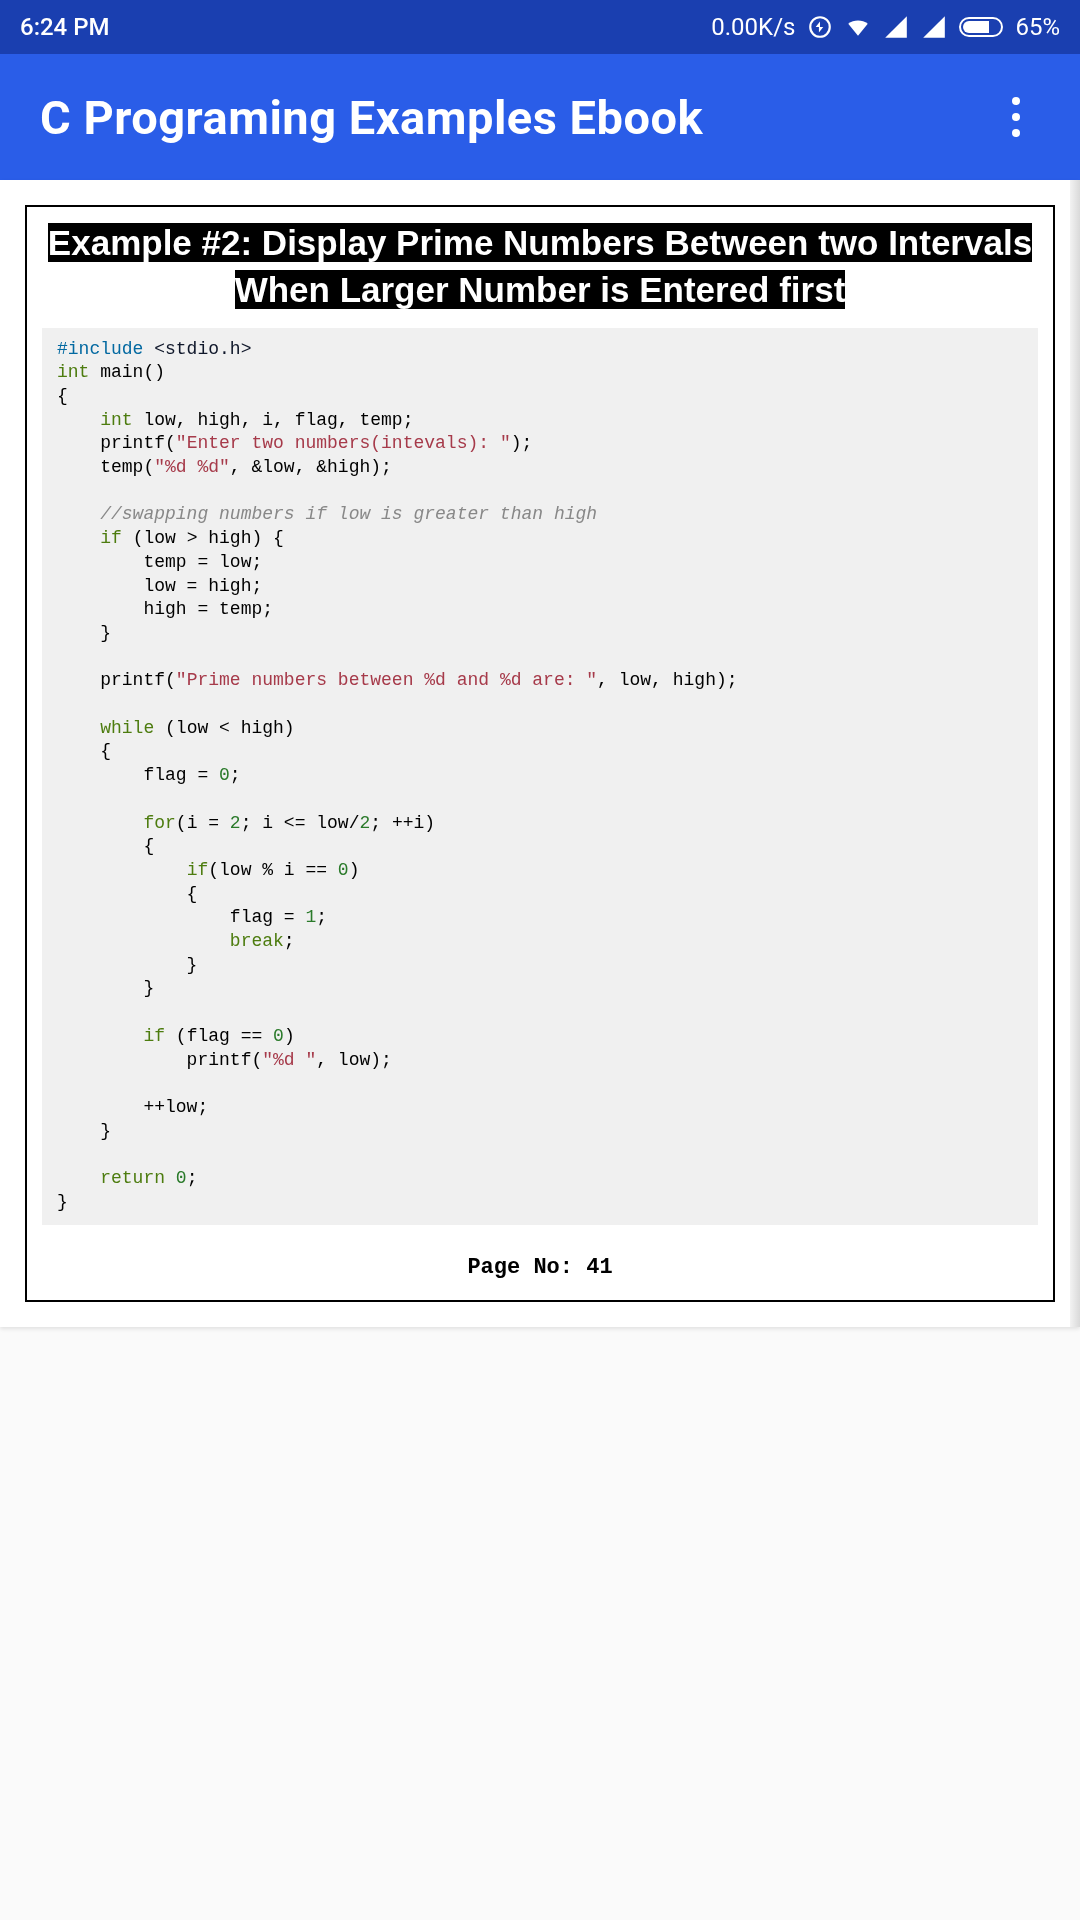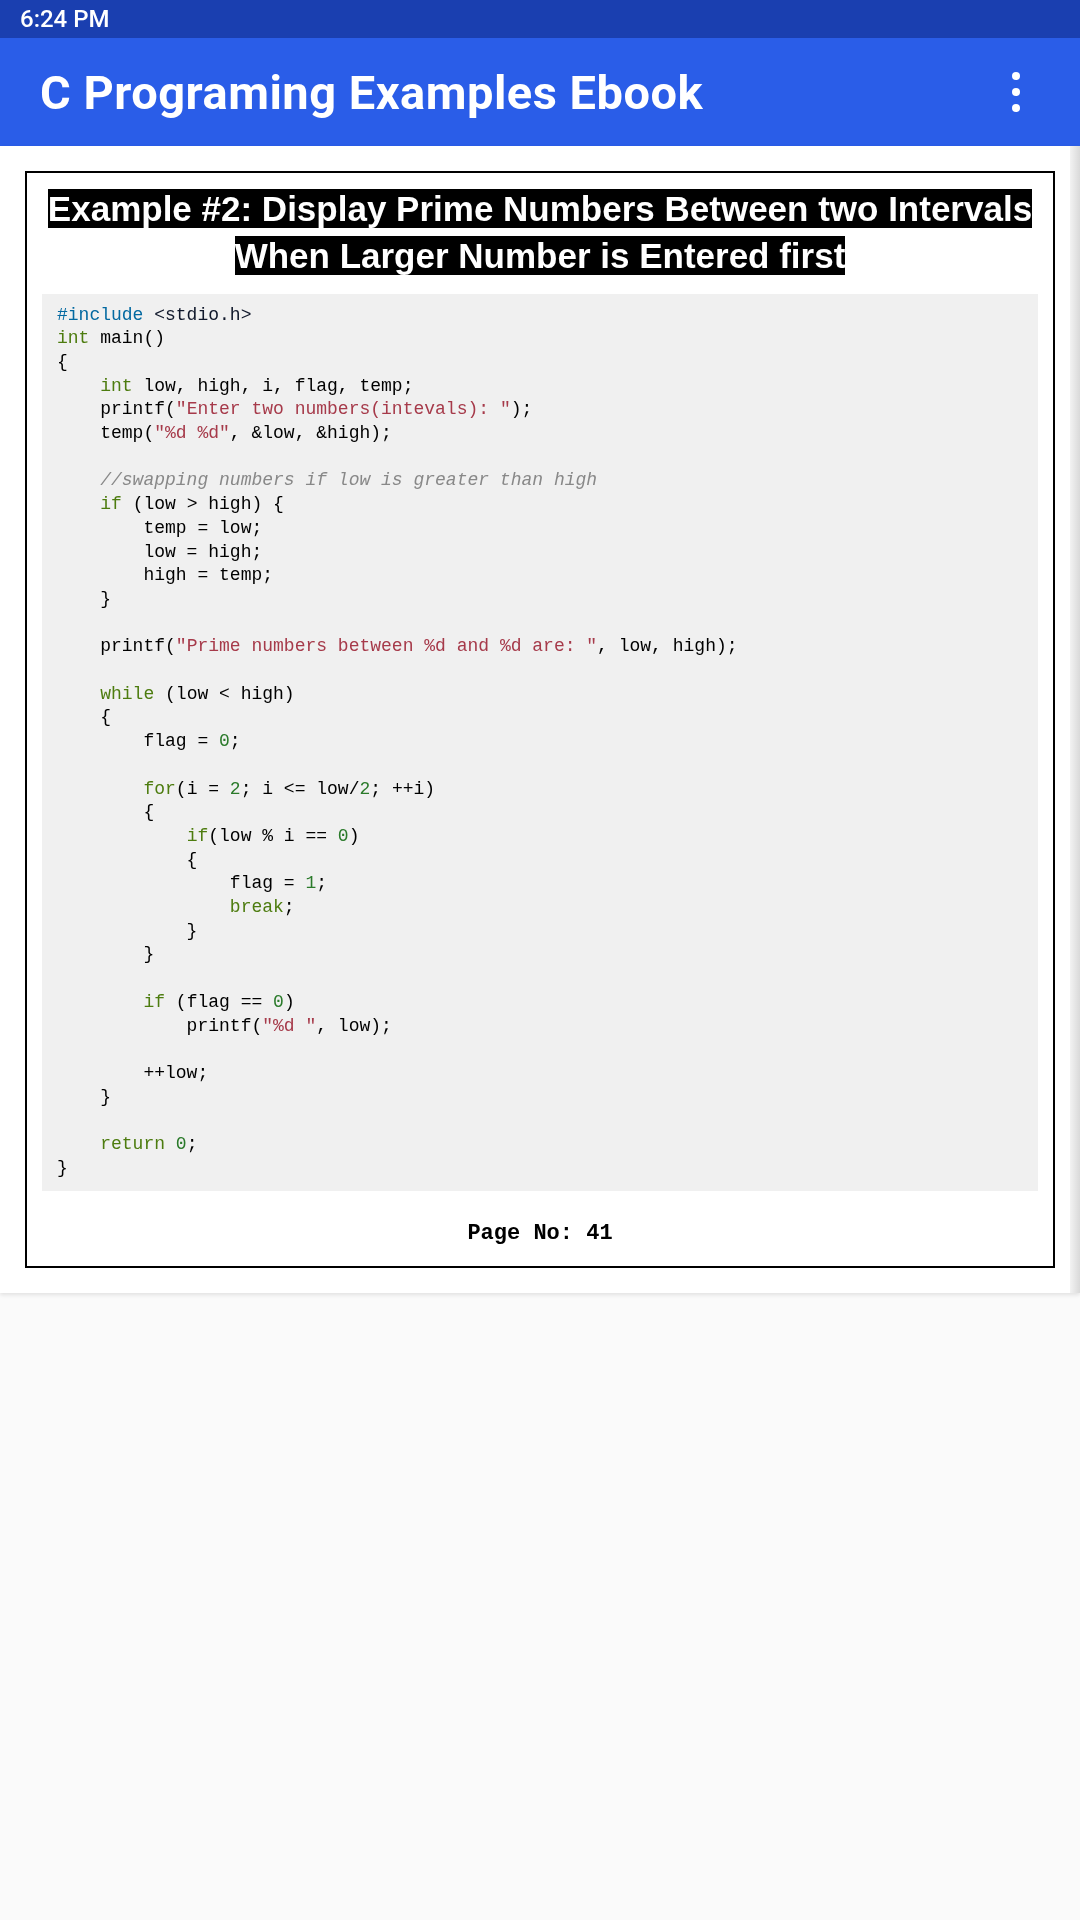--- a/index.html
+++ b/index.html
@@ -4,38 +4,38 @@
 <style>
   * { margin: 0; padding: 0; box-sizing: border-box; }
   body {
     width: 1080px;
     height: 1920px;
     font-family: Roboto, Arial, sans-serif;
     background: #fafafa;
     overflow: hidden;
   }
   .status-bar {
-    height: 38px;
+    height: 54px;
     background: #1a3fb0;
     color: #fff;
     display: flex;
     align-items: center;
     padding: 0 20px;
     font-size: 24px;
   }
   .status-left { font-weight: 500; }
   .status-right {
     margin-left: auto;
     display: flex;
     align-items: center;
     gap: 12px;
   }
   .status-right svg { width: 26px; height: 26px; fill: #fff; }
   .app-bar {
-    height: 108px;
+    height: 126px;
     background: #2a5de8;
     color: #fff;
     display: flex;
     align-items: center;
     padding: 0 40px 0 40px;
   }
   .app-title {
     font-size: 47px;
     font-weight: 700;
     letter-spacing: 0.5px;
@@ -114,20 +114,38 @@
     width: 65%;
     background: #fff;
     border-radius: 7px 0 0 7px;
   }
 </style>
 </head>
 <body>
 
 <div class="status-bar">
   <span class="status-left">6:24 PM</span>
+  <div class="status-right">
+    <span>0.00K/s</span>
+    <svg viewBox="0 0 24 24">
+        <path d="M12 2a10 10 0 1 0 10 10A10 10 0 0 0 12 2zm0 18a8 8 0 1 1 8-8 8 8 0 0 1-8 8z"></path>
+        <path d="M12 7l-4 5h3v5l4-5h-3z"></path>
+      </svg>
+    <svg viewBox="0 0 24 24">
+        <path d="M12 20l9-11a15 15 0 0 0-18 0z"></path>
+      </svg>
+    <svg viewBox="0 0 24 24">
+        <path d="M2 22h20V2z"></path>
+      </svg>
+    <svg viewBox="0 0 24 24">
+        <path d="M2 22h20V2z"></path>
+      </svg>
+    <span class="battery-outline"></span>
+    <span>65%</span>
+  </div>
 </div>
 
 <div class="app-bar">
   <span class="app-title">C Programing Examples Ebook</span>
   <div class="more-btn">
     <svg viewBox="0 0 8 40">
         <circle cx="4" cy="4" r="4"></circle>
         <circle cx="4" cy="20" r="4"></circle>
         <circle cx="4" cy="36" r="4"></circle>
       </svg>

